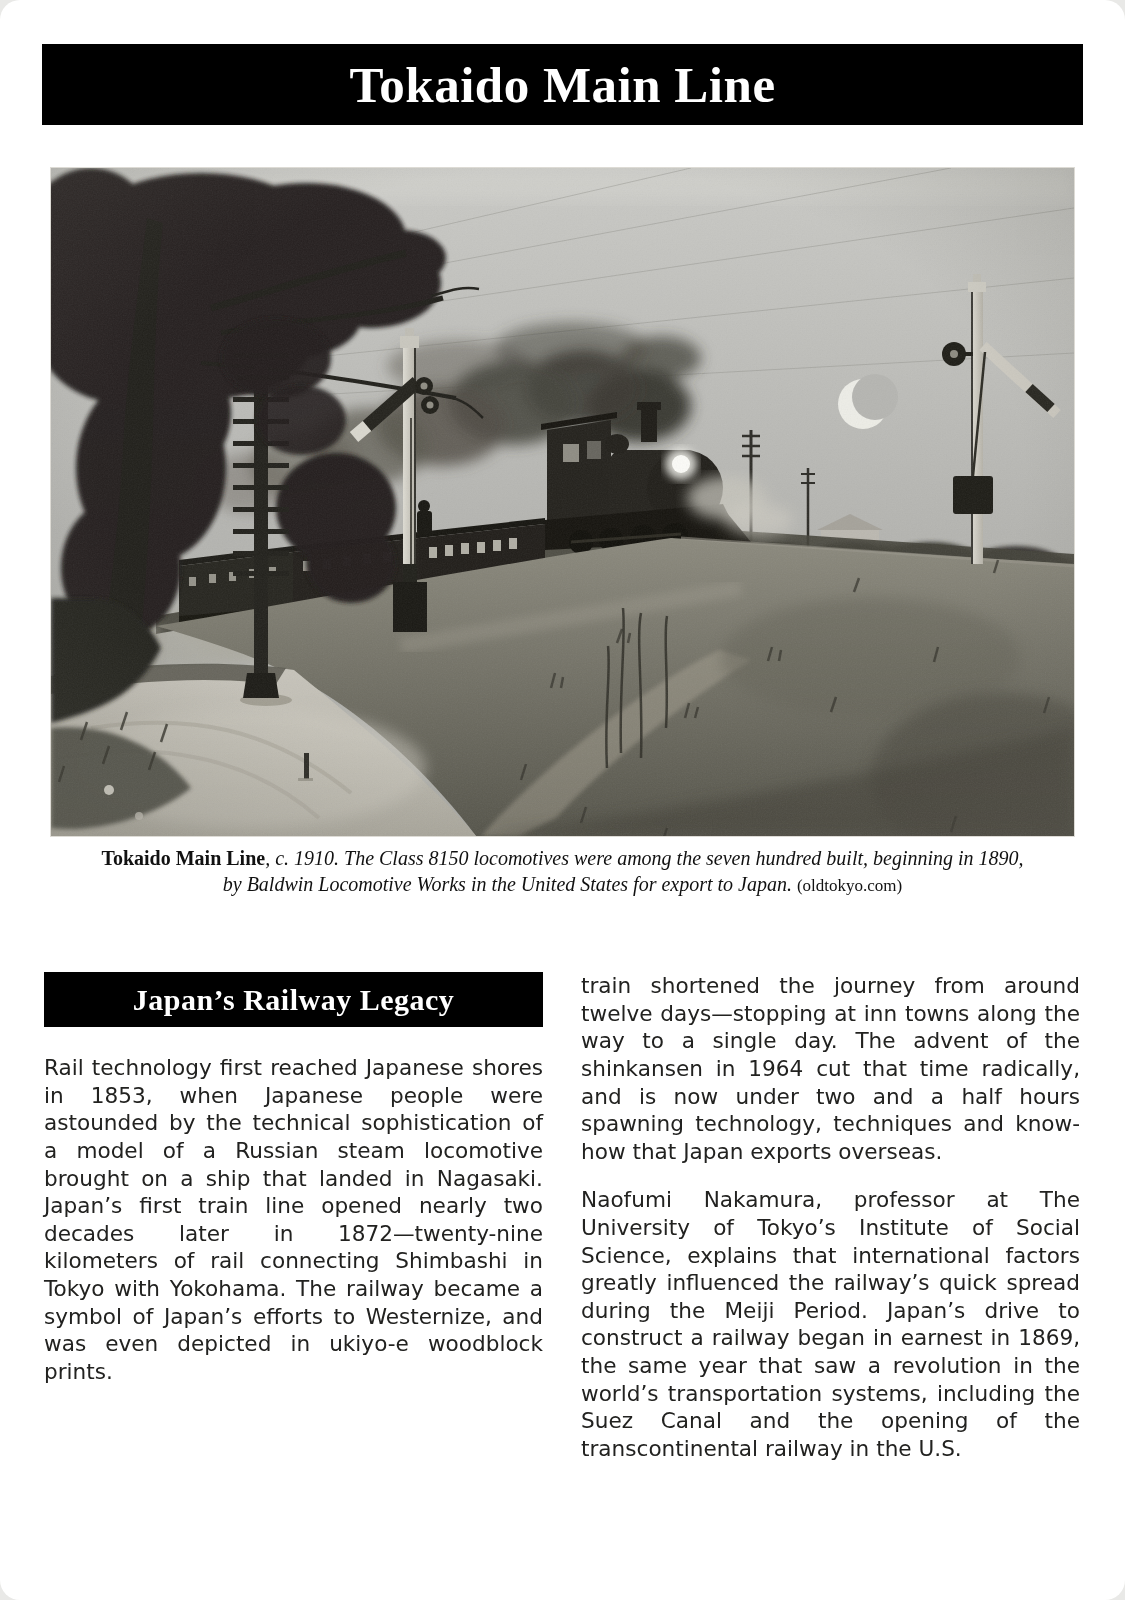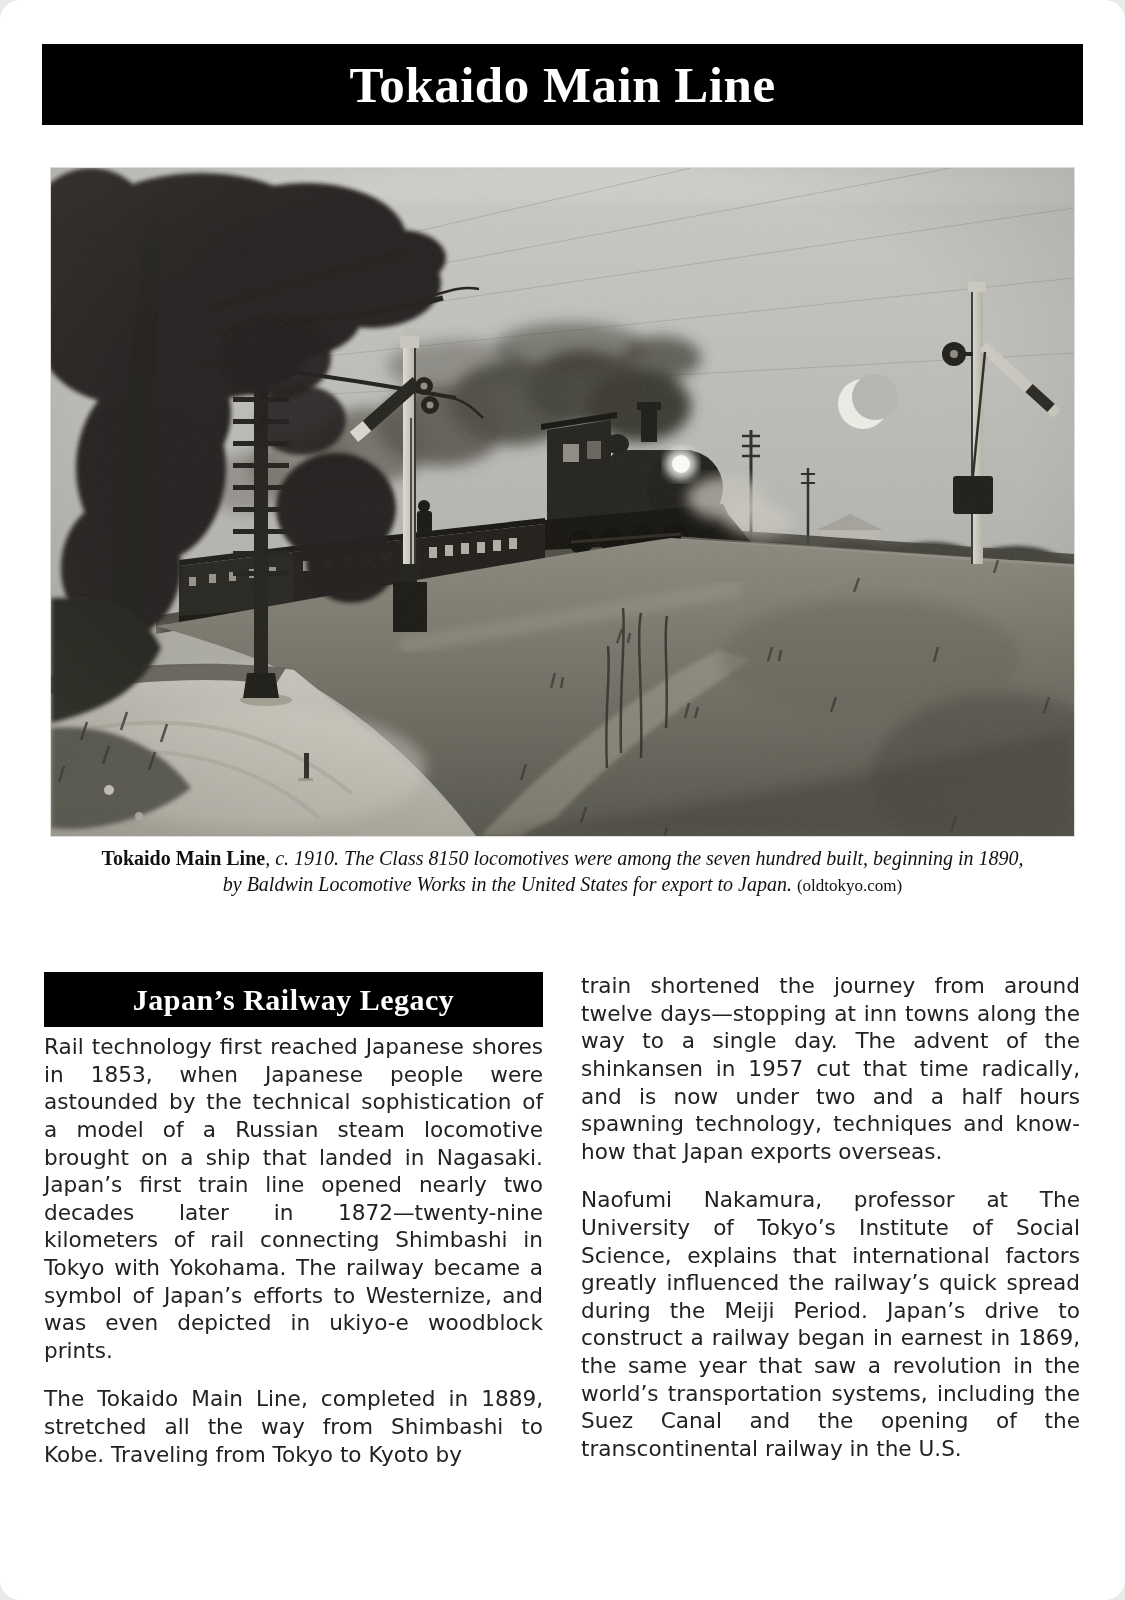--- a/index.html
+++ b/index.html
@@ -39,21 +39,21 @@
   .caption .cap-italic{font-style:italic;}
   .caption .cap-source{font-style:normal;font-size:17px;}
   .columns{
     margin:75px 44px 0 44px;
     display:flex;gap:38px;
   }
   .col{width:499px;}
   .section-banner{
     height:55px;background:#000000;
     display:flex;align-items:center;justify-content:center;
-    margin-bottom:6px;
+    margin-bottom:27px;
   }
   .section-banner h2{
     margin:0;color:#ffffff;font-family:"Liberation Serif",serif;
     font-weight:700;font-size:30px;letter-spacing:0.5px;
   }
   .col p{
     margin:0 0 21px 0;
     font-family:"DejaVu Sans","Liberation Sans",sans-serif;
     font-size:21.6px;line-height:27.6px;
     text-align:justify;color:#222220;
@@ -350,21 +350,20 @@
   <div class="caption">
     <span class="cap-bold">Tokaido Main Line</span><span class="cap-italic">, c. 1910. The Class 8150 locomotives were among the seven hundred built, beginning in 1890, by Baldwin Locomotive Works in the United States for export to Japan. </span><span class="cap-source">(oldtokyo.com)</span>
   </div>
 
   <div class="columns">
     <div class="col">
       <div class="section-banner">
         <h2>Japan’s Railway Legacy</h2>
       </div>
       <p>Rail technology first reached Japanese shores in 1853, when Japanese people were astounded by the technical sophistication of a model of a Russian steam locomotive brought on a ship that landed in Nagasaki. Japan’s first train line opened nearly two decades later in 1872—twenty-nine kilometers of rail connecting Shimbashi in Tokyo with Yokohama. The railway became a symbol of Japan’s efforts to Westernize, and was even depicted in ukiyo-e woodblock prints.</p>
-      <p>The Tokaido Main Line, completed in 1889, stretched all the way from Shimbashi to Kobe. Traveling from Tokyo to Kyoto by</p>
     </div>
     <div class="col">
-      <p>train shortened the journey from around twelve days—stopping at inn towns along the way to a single day. The advent of the shinkansen in 1957 cut that time radically, and is now under two and a half hours spawning technology, techniques and know-how that Japan exports overseas.</p>
+      <p>train shortened the journey from around twelve days—stopping at inn towns along the way to a single day. The advent of the shinkansen in 1964 cut that time radically, and is now under two and a half hours spawning technology, techniques and know-how that Japan exports overseas.</p>
       <p>Naofumi Nakamura, professor at The University of Tokyo’s Institute of Social Science, explains that international factors greatly influenced the railway’s quick spread during the Meiji Period. Japan’s drive to construct a railway began in earnest in 1869, the same year that saw a revolution in the world’s transportation systems, including the Suez Canal and the opening of the transcontinental railway in the U.S.</p>
     </div>
   </div>
 
 </div>
 
 </body></html>

